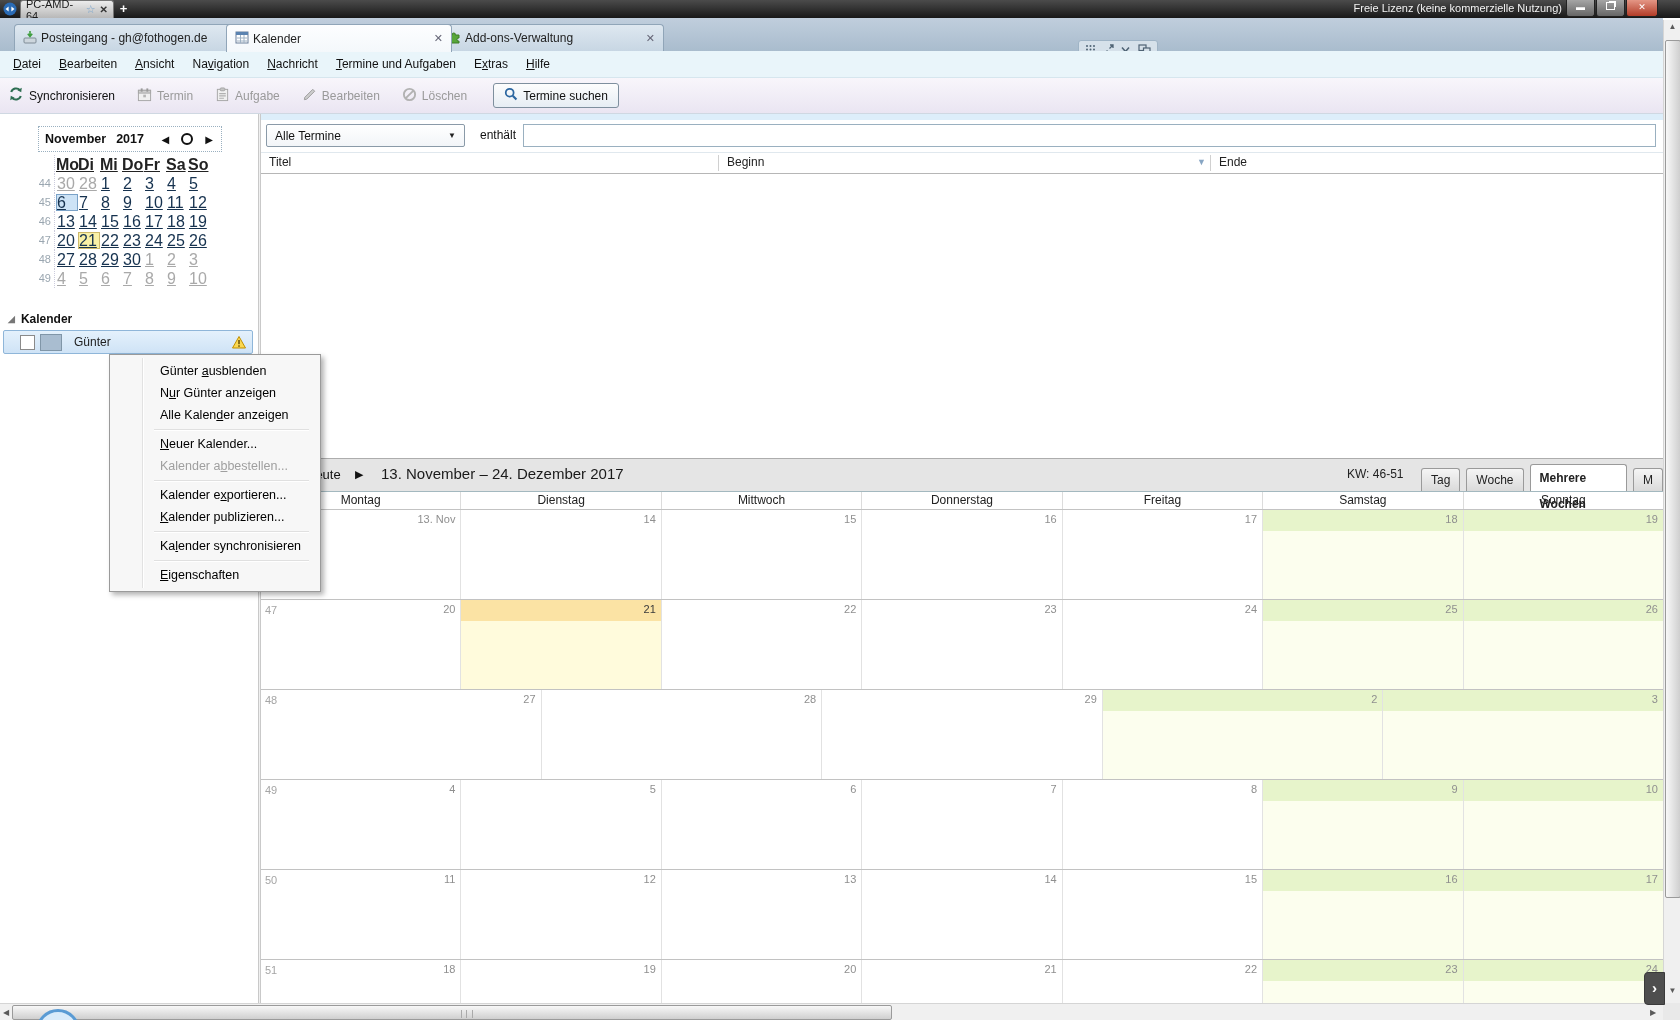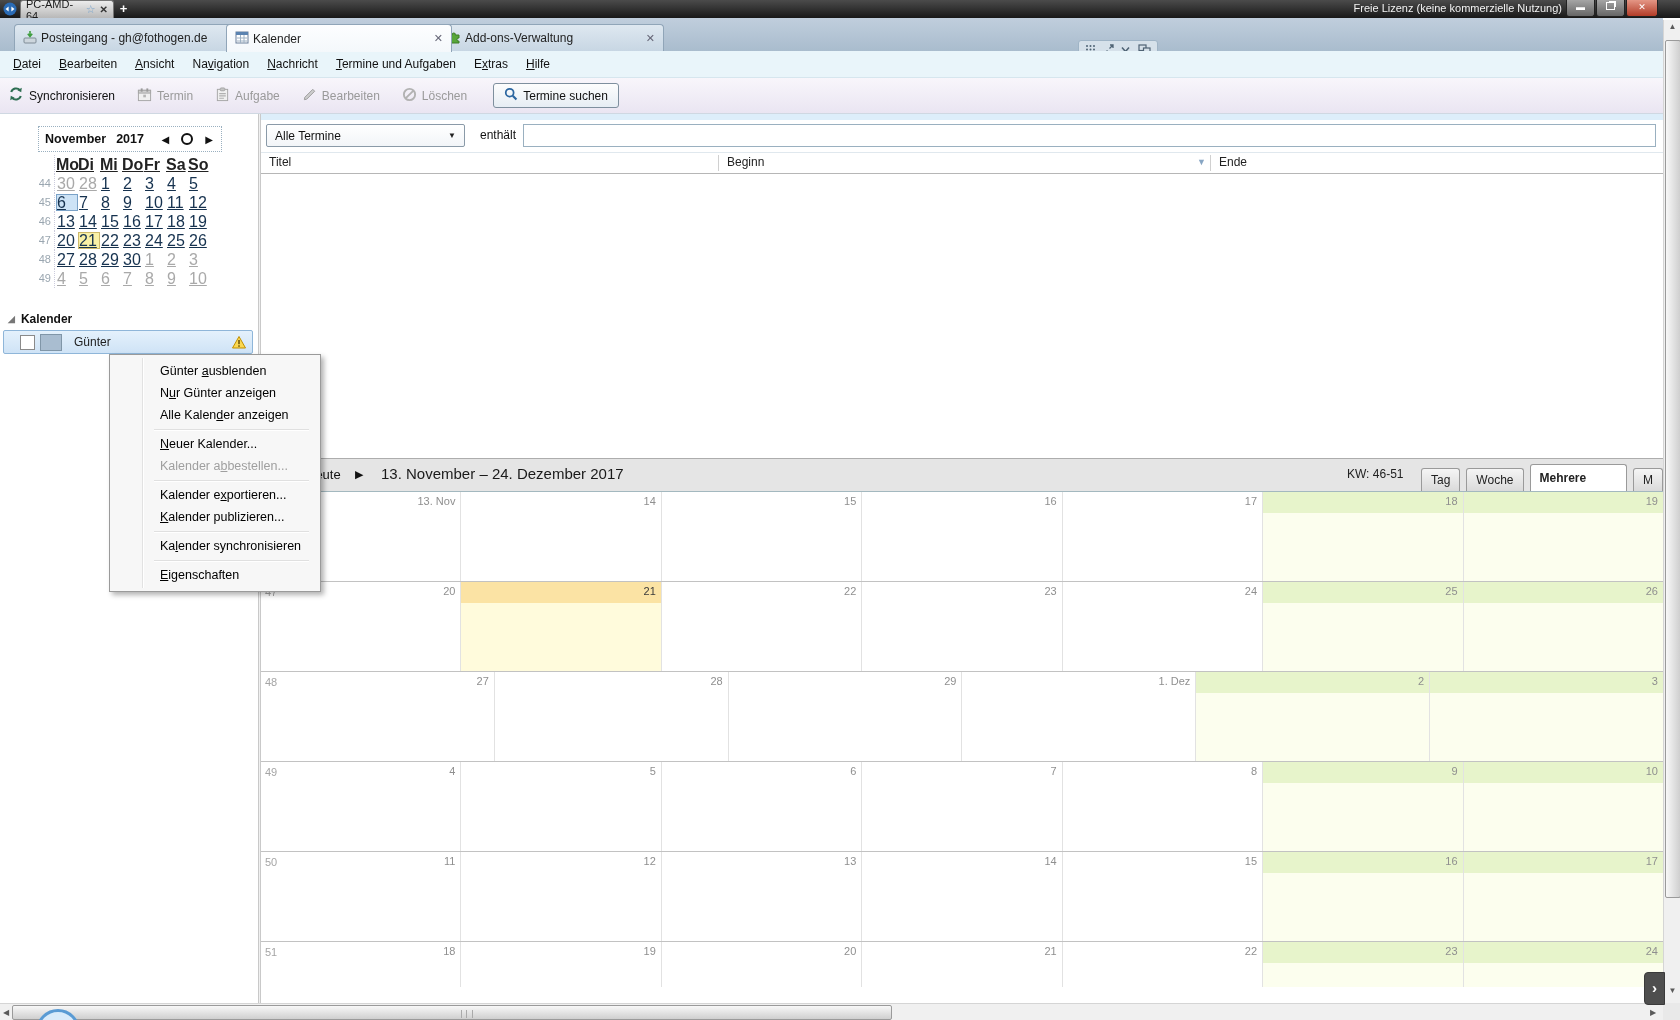--- a/index.html
+++ b/index.html
@@ -408,20 +408,29 @@
         <span class="nav-fwd">▶</span>
         <span class="range-title">13. November – 24. Dezember 2017</span>
         <span class="kw">KW: 46-51</span>
         <div class="viewtabs">
             <div class="view-tab">Tag</div>
             <div class="view-tab">Woche</div>
             <div class="view-tab active">Mehrere Wochen</div>
             <div class="view-tab">M</div>
           </div>
       </div>
+      <div class="dayheader">
+          <div class="dh-cell">Montag</div>
+          <div class="dh-cell">Dienstag</div>
+          <div class="dh-cell">Mittwoch</div>
+          <div class="dh-cell">Donnerstag</div>
+          <div class="dh-cell">Freitag</div>
+          <div class="dh-cell">Samstag</div>
+          <div class="dh-cell">Sonntag</div>
+        </div>
       <div class="grid">
           <div class="g-row">
             <div class="g-cell">
               <div class="g-wn">46</div>
               <div class="g-date">13. Nov</div>
             </div>
             <div class="g-cell">
               <div class="g-date">14</div>
             </div>
             <div class="g-cell">
@@ -472,23 +481,20 @@
           <div class="g-row">
             <div class="g-cell">
               <div class="g-wn">48</div>
               <div class="g-date">27</div>
             </div>
             <div class="g-cell">
               <div class="g-date">28</div>
             </div>
             <div class="g-cell">
               <div class="g-date">29</div>
-            </div>
-            <div class="g-cell">
-              <div class="g-date">1. Dez</div>
             </div>
             <div class="g-cell weekend">
               <div class="strip"></div>
               <div class="g-date">2</div>
             </div>
             <div class="g-cell weekend">
               <div class="strip"></div>
               <div class="g-date">3</div>
             </div>
           </div>

